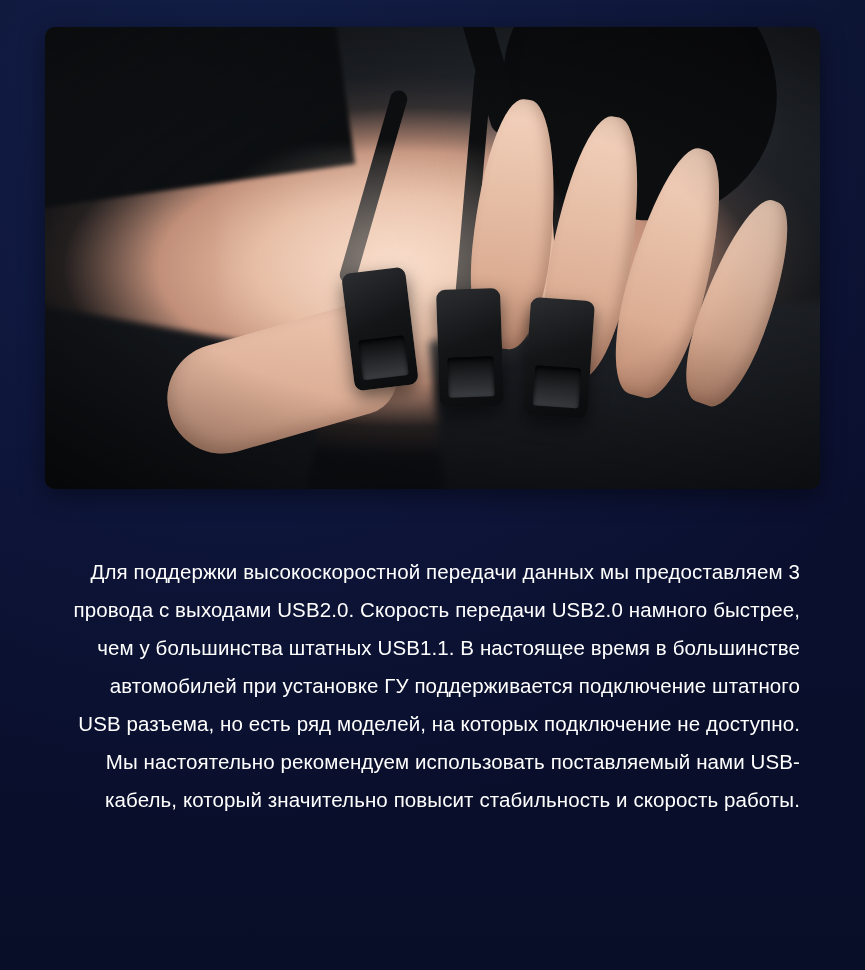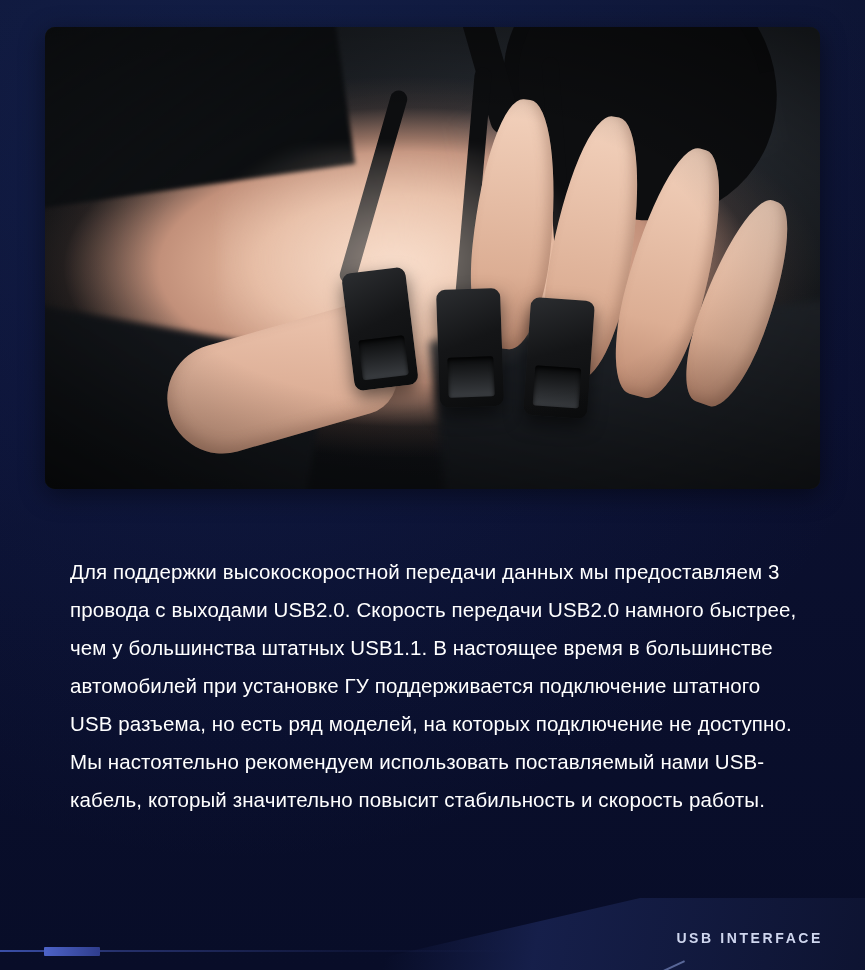--- a/index.html
+++ b/index.html
@@ -169,21 +169,21 @@
   
   .copy {
     position: absolute;
     left: 70px;
     top: 532px;
     width: 730px;
     color: #ffffff;
     font-size: 20.5px;
     line-height: 38px;
     letter-spacing: 0.1px;
-    text-align: left;
+    text-align: right;
     font-weight: 400;
   }
 
   
   .footer {
     position: absolute;
     left: 0;
     right: 0;
     bottom: 0;
     height: 72px;
@@ -261,20 +261,13 @@
       <div class="usb usb1"></div>
       <div class="usb usb2"></div>
       <div class="usb usb3"></div>
 
       <div class="photo-vignette"></div>
     </div>
   </div>
 
   <p class="copy">Для поддержки высокоскоростной передачи данных мы предоставляем 3 провода с выходами USB2.0. Скорость передачи USB2.0 намного быстрее, чем у большинства штатных USB1.1. В настоящее время в большинстве автомобилей при установке ГУ поддерживается подключение штатного USB разъема, но есть ряд моделей, на которых подключение не доступно. Мы настоятельно рекомендуем использовать поставляемый нами USB-кабель, который значительно повысит стабильность и скорость работы.</p>
 
-  <div class="footer">
-    <div class="footer-sweep"></div>
-    <div class="footer-diag"></div>
-    <div class="footer-line"></div>
-    <div class="footer-accent"></div>
-    <div class="footer-label">USB INTERFACE</div>
-  </div>
 </div>
 
 </body></html>

